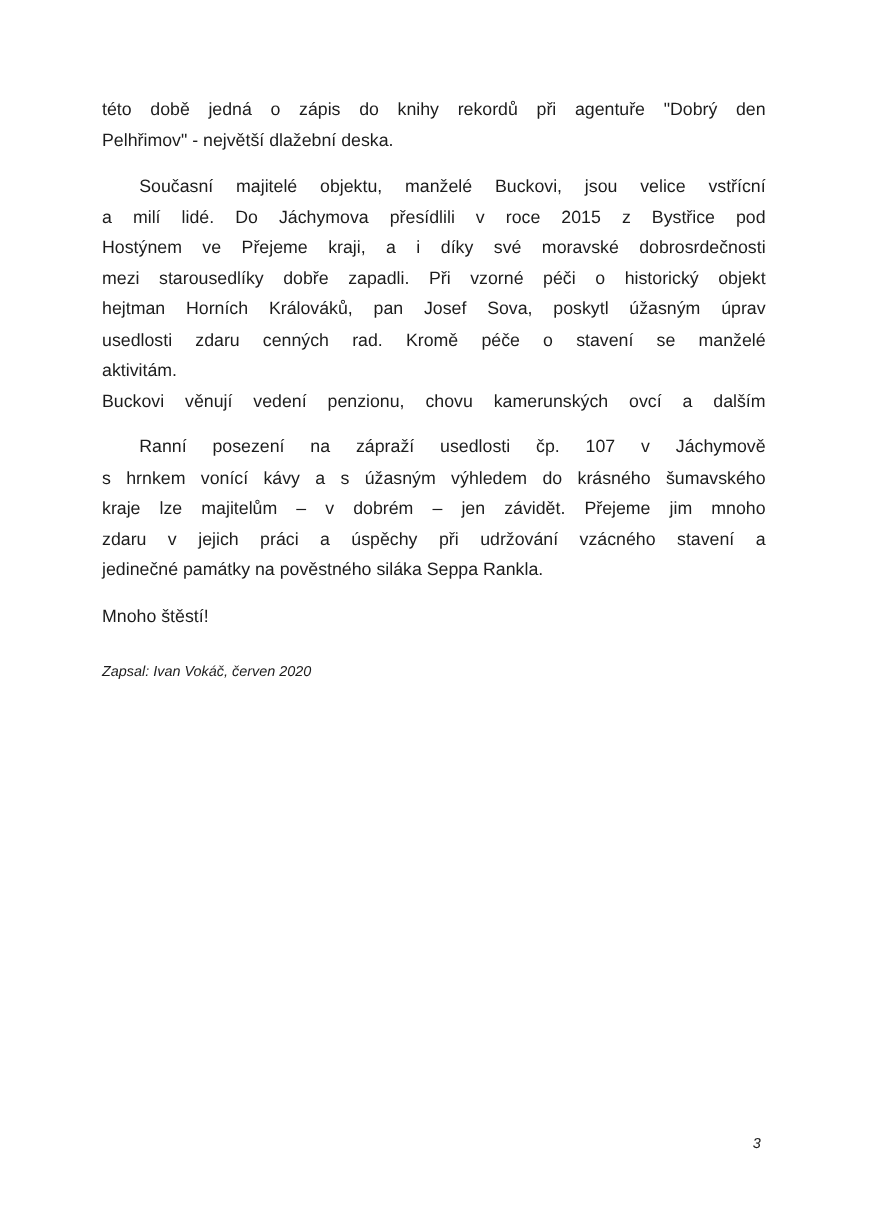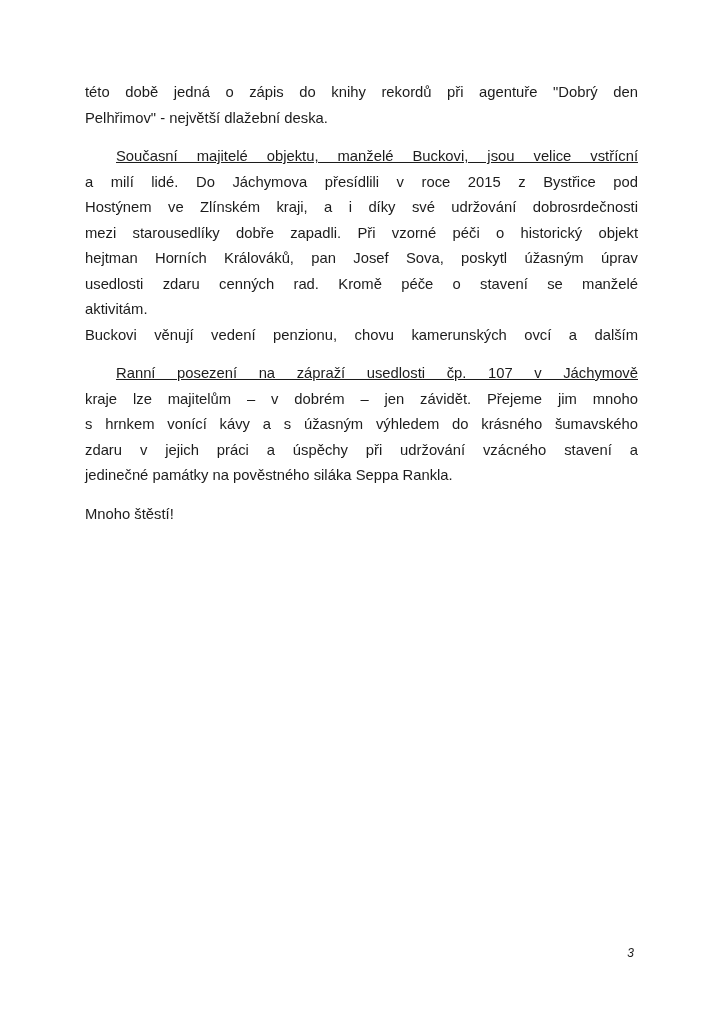--- a/index.html
+++ b/index.html
@@ -27,21 +27,20 @@
   }
   .line {
     text-align: justify;
     text-align-last: justify;
   }
   .line.last {
     text-align-last: left;
   }
   .line.indent {
     text-indent: 31px;
-    text-decoration: underline;
   }
   .para.signature {
     margin-top: 24px;
     font-style: italic;
     font-size: 12px;
     line-height: 16px;
   }
   .page-number {
     position: absolute;
     top: 946px; right: 90px;
@@ -55,32 +54,35 @@
 
 <div class="page">
   <div class="content" id="doc-body">
       <div class="para">
         <div class="line">této době jedná o zápis do knihy rekordů při agentuře "Dobrý den</div>
         <div class="line last">Pelhřimov" - největší dlažební deska.</div>
       </div>
       <div class="para">
         <div class="line indent">Současní majitelé objektu, manželé Buckovi, jsou velice vstřícní</div>
         <div class="line">a milí lidé. Do Jáchymova přesídlili v roce 2015 z Bystřice pod</div>
-        <div class="line">Hostýnem ve Zlínském kraji, a i díky své udržování dobrosrdečnosti</div>
+        <div class="line">Hostýnem ve Přejeme kraji, a i díky své moravské dobrosrdečnosti</div>
         <div class="line">mezi starousedlíky dobře zapadli. Při vzorné péči o historický objekt</div>
         <div class="line">hejtman Horních Králováků, pan Josef Sova, poskytl úžasným úprav</div>
         <div class="line">usedlosti zdaru cenných rad. Kromě péče o stavení se manželé</div>
         <div class="line last">aktivitám.</div>
         <div class="line">Buckovi věnují vedení penzionu, chovu kamerunských ovcí a dalším</div>
       </div>
       <div class="para">
         <div class="line indent">Ranní posezení na zápraží usedlosti čp. 107 v Jáchymově</div>
+        <div class="line">s hrnkem vonící kávy a s úžasným výhledem do krásného šumavského</div>
         <div class="line">kraje lze majitelům – v dobrém – jen závidět. Přejeme jim mnoho</div>
-        <div class="line">s hrnkem vonící kávy a s úžasným výhledem do krásného šumavského</div>
         <div class="line">zdaru v jejich práci a úspěchy při udržování vzácného stavení a</div>
         <div class="line last">jedinečné památky na pověstného siláka Seppa Rankla.</div>
       </div>
       <div class="para">
         <div class="line last">Mnoho štěstí!</div>
       </div>
+      <div class="para signature">
+        <div class="line last">Zapsal: Ivan Vokáč, červen 2020</div>
+      </div>
     </div>
   <div class="page-number">3</div>
 </div>
 
 </body></html>

